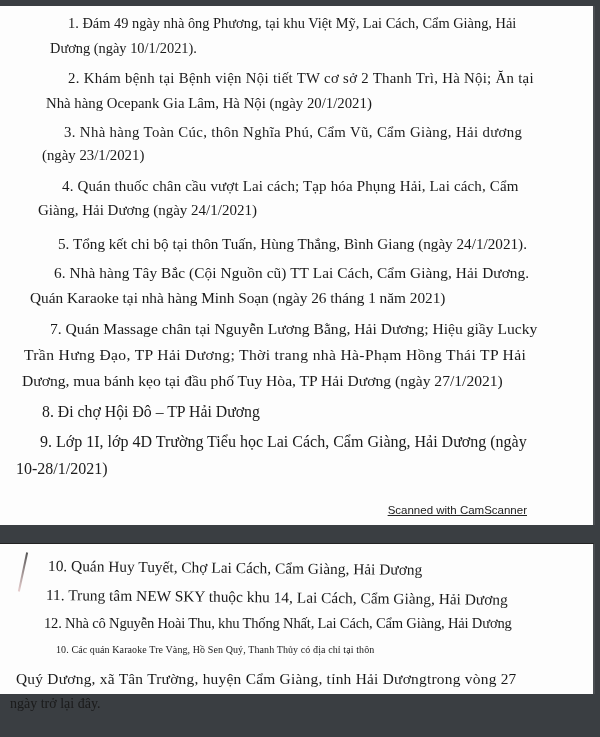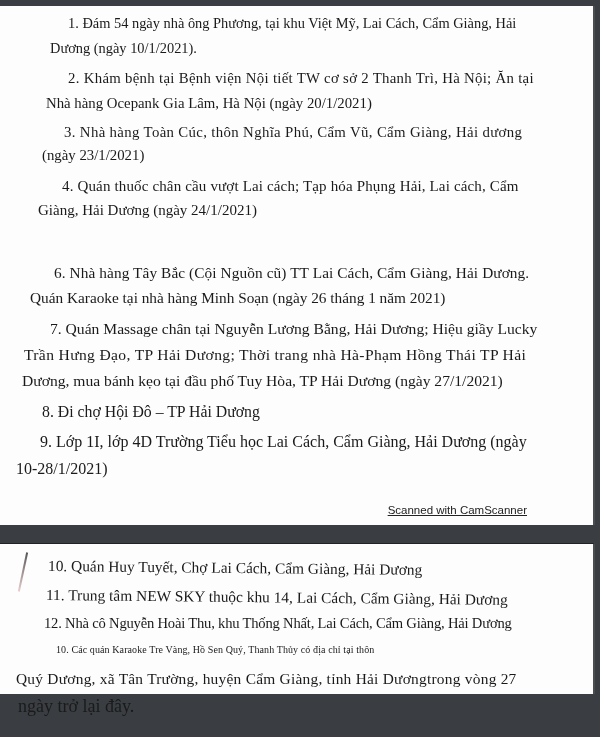--- a/index.html
+++ b/index.html
@@ -27,32 +27,33 @@
       position: absolute; left: 22px; top: 8px; width: 2px; height: 40px;
       background: linear-gradient(#555, #e8cfcf); transform: rotate(12deg);
     }
   </style>
 </head>
 <body>
 
 <div class="topbar"></div>
 
 <div class="page page1">
-  <span class="line" style="left:68px;top:9px;font-size:14.4px">1. Đám 54 ngày nhà ông Phương, tại khu Việt Mỹ, Lai Cách, Cẩm Giàng, Hải</span>
+  <span class="line" style="left:68px;top:9px;font-size:14.4px">1. Đám 49 ngày nhà ông Phương, tại khu Việt Mỹ, Lai Cách, Cẩm Giàng, Hải</span>
   <span class="line" style="left:50px;top:34px;font-size:14.4px">Dương (ngày 10/1/2021).</span>
 
   <span class="line" style="left:68px;top:64px;font-size:14.8px;letter-spacing:0.3px">2. Khám bệnh tại Bệnh viện Nội tiết TW cơ sở 2 Thanh Trì, Hà Nội; Ăn tại</span>
   <span class="line" style="left:46px;top:89px;font-size:14.8px">Nhà hàng Ocepank Gia Lâm, Hà Nội (ngày 20/1/2021)</span>
 
   <span class="line" style="left:64px;top:118px;font-size:14.8px;letter-spacing:0.35px">3. Nhà hàng Toàn Cúc, thôn Nghĩa Phú, Cẩm Vũ, Cẩm Giàng, Hải dương</span>
   <span class="line" style="left:42px;top:141px;font-size:14.8px">(ngày 23/1/2021)</span>
 
   <span class="line" style="left:62px;top:172px;font-size:15px;letter-spacing:0.15px">4. Quán thuốc chân cầu vượt Lai cách; Tạp hóa Phụng Hải, Lai cách, Cẩm</span>
   <span class="line" style="left:38px;top:196px;font-size:15px">Giàng, Hải Dương (ngày 24/1/2021)</span>
 
+  <span class="line" style="left:58px;top:229px;font-size:15.2px">5. Tổng kết chi bộ tại thôn Tuấn, Hùng Thắng, Bình Giang (ngày 24/1/2021).</span>
 
   <span class="line" style="left:54px;top:258px;font-size:15.3px;letter-spacing:0.1px">6. Nhà hàng Tây Bắc (Cội Nguồn cũ) TT Lai Cách, Cẩm Giàng, Hải Dương.</span>
   <span class="line" style="left:30px;top:283px;font-size:15.3px">Quán Karaoke tại nhà hàng Minh Soạn (ngày 26 tháng 1 năm 2021)</span>
 
   <span class="line" style="left:50px;top:314px;font-size:15.6px">7. Quán Massage chân tại Nguyễn Lương Bằng, Hải Dương; Hiệu giầy Lucky</span>
   <span class="line" style="left:24px;top:340px;font-size:15.6px;letter-spacing:0.35px">Trần Hưng Đạo, TP Hải Dương; Thời trang nhà Hà-Phạm Hồng Thái TP Hải</span>
   <span class="line" style="left:22px;top:366px;font-size:15.6px">Dương, mua bánh kẹo tại đầu phố Tuy Hòa, TP Hải Dương (ngày 27/1/2021)</span>
 
   <span class="line" style="left:42px;top:397px;font-size:15.8px">8. Đi chợ Hội Đô – TP Hải Dương</span>
 
@@ -62,14 +63,14 @@
   <span class="cam">Scanned with CamScanner</span>
 </div>
 
 <div class="page page2">
   <div class="mark"></div>
   <span class="line" style="left:48px;top:13px;font-size:15.4px;transform:rotate(0.6deg);transform-origin:left">10. Quán Huy Tuyết, Chợ Lai Cách, Cẩm Giàng, Hải Dương</span>
   <span class="line" style="left:46px;top:42px;font-size:15.4px;transform:rotate(0.6deg);transform-origin:left">11. Trung tâm NEW SKY thuộc khu 14, Lai Cách, Cẩm Giàng, Hải Dương</span>
   <span class="line" style="left:44px;top:71px;font-size:14.6px;letter-spacing:-0.2px">12. Nhà cô Nguyễn Hoài Thu, khu Thống Nhất, Lai Cách, Cẩm Giàng, Hải Dương</span>
   <span class="line" style="left:56px;top:100px;font-size:10px;letter-spacing:0.1px">10. Các quán Karaoke Tre Vàng, Hồ Sen Quý, Thanh Thủy có địa chỉ tại thôn</span>
   <span class="line" style="left:16px;top:126px;font-size:15.4px;letter-spacing:0.25px">Quý Dương, xã Tân Trường, huyện Cẩm Giàng, tỉnh Hải Dươngtrong vòng 27</span>
-  <span class="line" style="left:18px;top:152px;font-size:18px">ngày trở lại đây.</span>
+  <span class="line" style="left:10px;top:152px;font-size:14px">ngày trở lại đây.</span>
 </div>
 
 </body></html>

